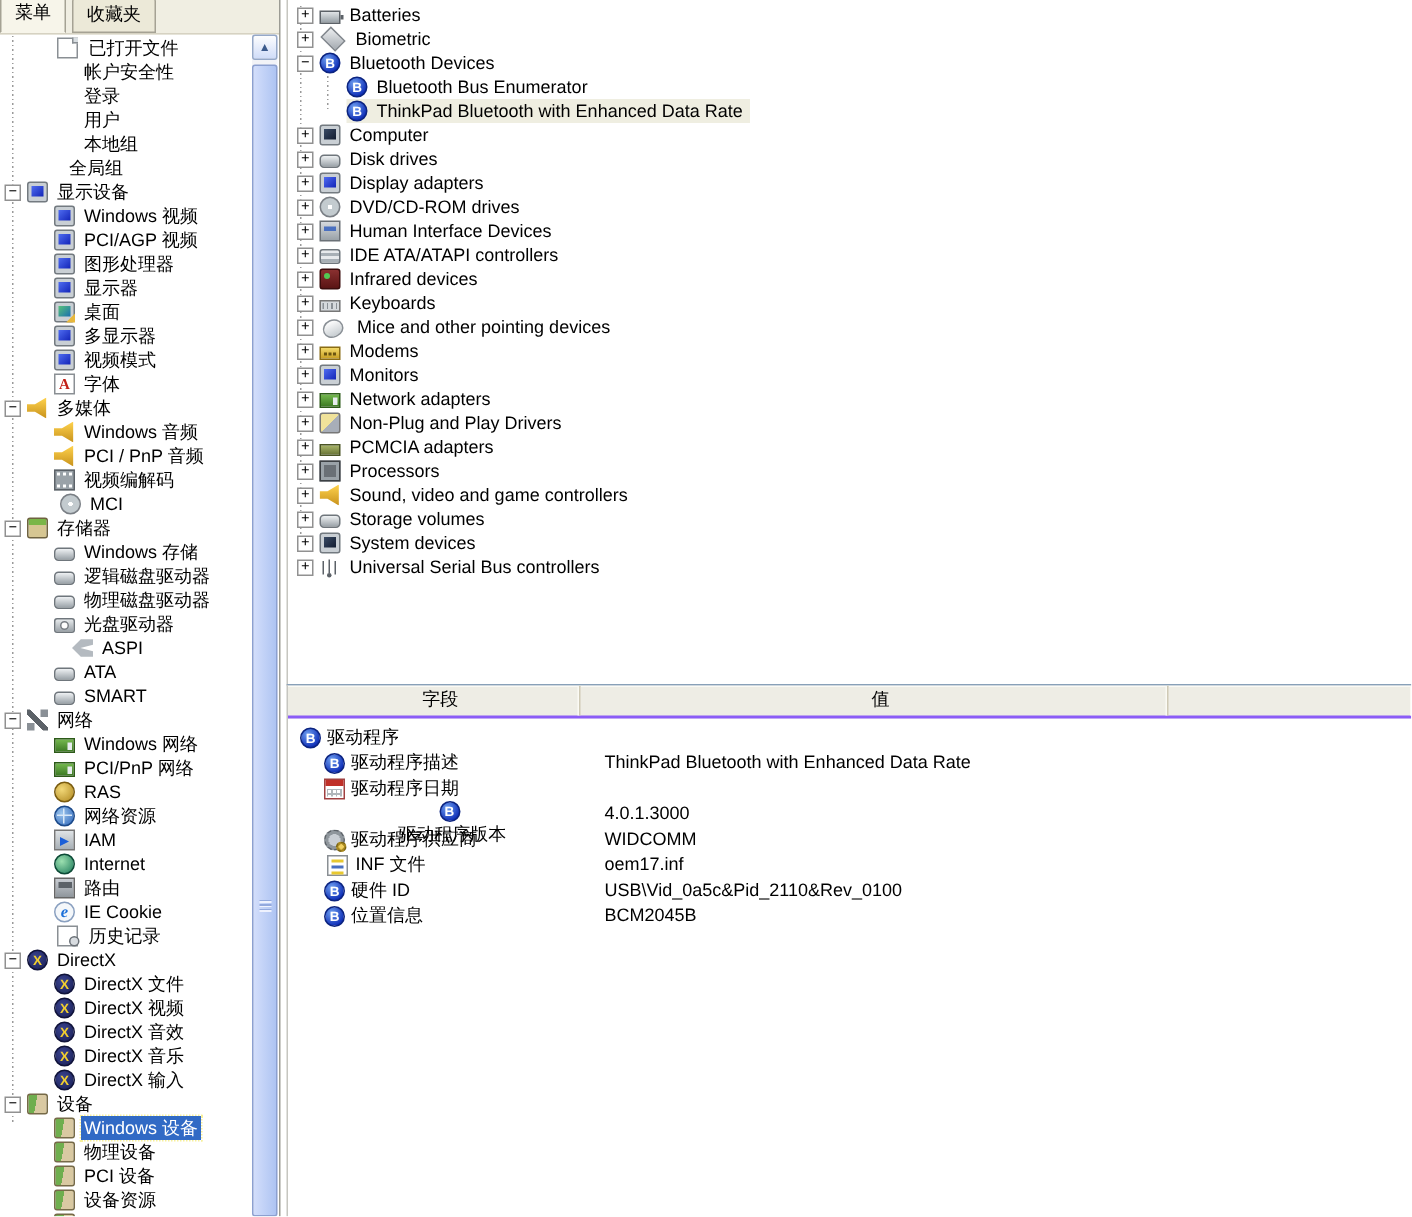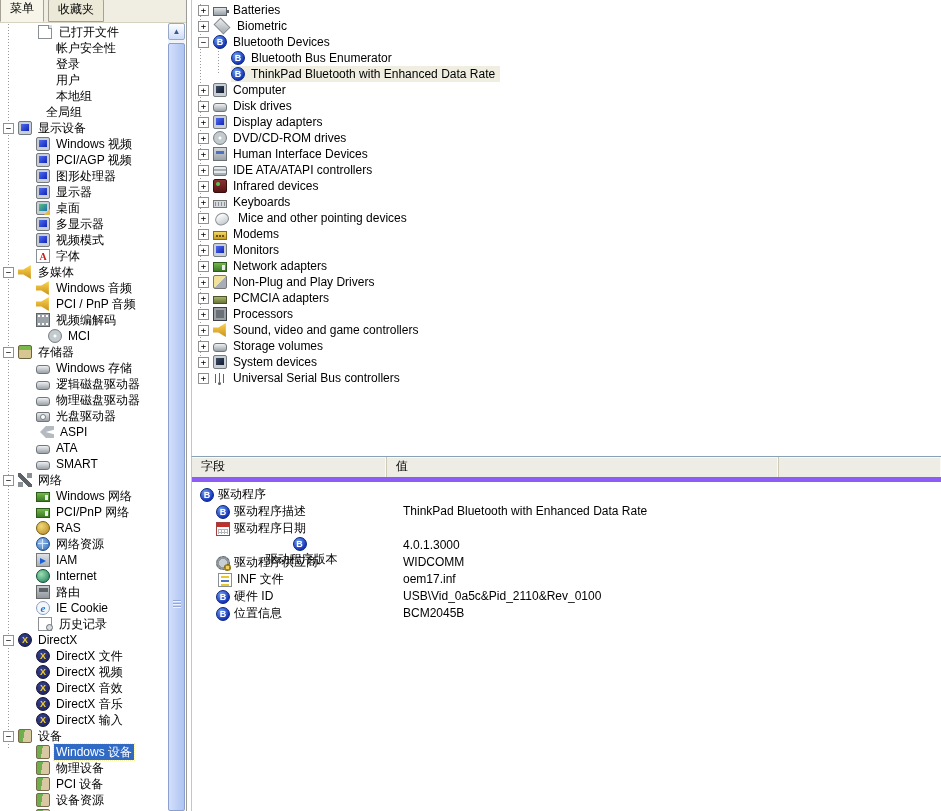--- a/index.html
+++ b/index.html
@@ -22,21 +22,21 @@
   .spacer{width:15px;flex:0 0 15px;}
   .wrap{display:inline-flex;align-items:center;height:16px;padding-right:3px;}
   .lbl{padding:0 2px;}
   #side-tree .trow.selected .lbl{background:#316ac5;color:#fff;outline:1px dotted #f7f09a;}
   #dev-tree .trow.selected .wrap{background:#efeee1;}
 
   
   #right{position:absolute;left:191px;top:0;right:0;height:811px;}
   #dev-panel{position:absolute;left:0;top:0;right:0;height:456px;background:#fff;border-left:1px solid #c6c6c0;padding:2px 0 0 3px;box-sizing:border-box;overflow:hidden;}
   #prop-panel{position:absolute;left:0;top:456px;right:0;bottom:0;background:#fff;border-left:1px solid #c6c6c0;border-top:1px solid #88a0b8;box-sizing:border-box;overflow:hidden;}
-  #prop-header{display:flex;height:20px;line-height:19px;background:#eeede5;border-bottom:5px solid #8b5cf6;}
+  #prop-header{display:flex;height:20px;line-height:19px;background:#eeede5;border-bottom:2px solid #8b5cf6;text-align:center;}
   .hcol{box-sizing:border-box;padding-left:9px;border-right:1px solid #cfcab6;box-shadow:inset 0 1px 0 #fbfaf4, inset -1px 0 0 #fbfaf4;cursor:default;}
   #hcol-field{width:195px;}
   #hcol-value{width:392px;}
   #hcol-fill{flex:1;border-right:none;}
   #prop-rows{padding-top:4px;}
   .prow{display:flex;height:17px;line-height:17px;white-space:nowrap;cursor:default;}
   .pfield{width:195px;box-sizing:border-box;display:flex;align-items:center;}
   .pvalue{width:540px;box-sizing:border-box;padding-left:16px;}
 
   
@@ -262,21 +262,21 @@
             <span class="lbl">PCI / PnP 音频</span>
           </span>
         </div>
         <div class="trow" style="padding-left: 21px;">
           <span class="spacer"></span>
           <span class="wrap">
             <span class="icon codec-icon"></span>
             <span class="lbl">视频编解码</span>
           </span>
         </div>
-        <div class="trow" style="padding-left: 33px;">
+        <div class="trow" style="padding-left: 25px;">
           <span class="spacer"></span>
           <span class="wrap">
             <span class="icon cd-icon"></span>
             <span class="lbl">MCI</span>
           </span>
         </div>
         <div class="trow" style="padding-left: 3px;">
           <span class="exp">−</span>
           <span class="wrap">
             <span class="icon storage-icon"></span>
@@ -304,21 +304,21 @@
             <span class="lbl">物理磁盘驱动器</span>
           </span>
         </div>
         <div class="trow" style="padding-left: 21px;">
           <span class="spacer"></span>
           <span class="wrap">
             <span class="icon cd-drive-icon"></span>
             <span class="lbl">光盘驱动器</span>
           </span>
         </div>
-        <div class="trow" style="padding-left: 25px;">
+        <div class="trow" style="padding-left: 33px;">
           <span class="spacer"></span>
           <span class="wrap">
             <span class="icon aspi-icon"></span>
             <span class="lbl">ASPI</span>
           </span>
         </div>
         <div class="trow" style="padding-left: 21px;">
           <span class="spacer"></span>
           <span class="wrap">
             <span class="icon disk-icon"></span>

